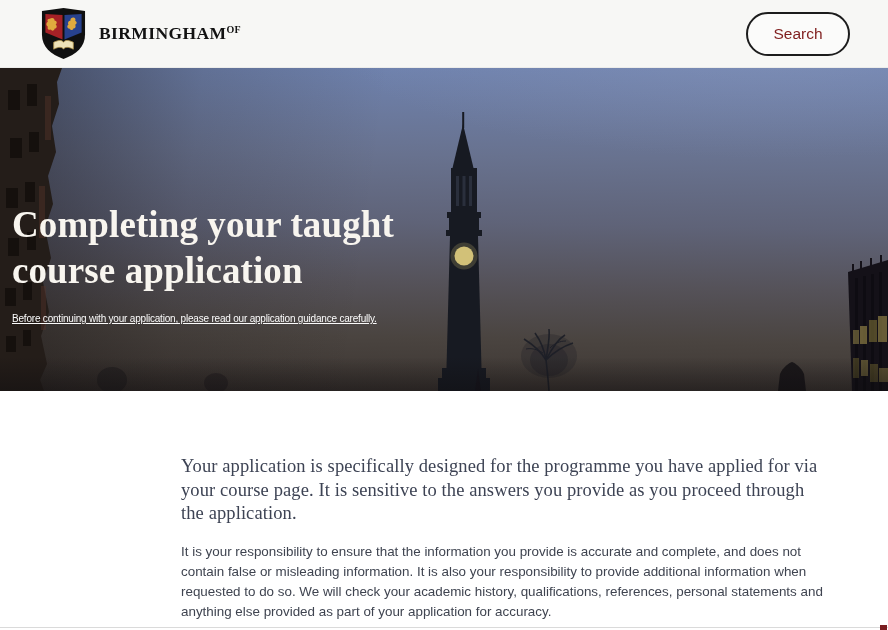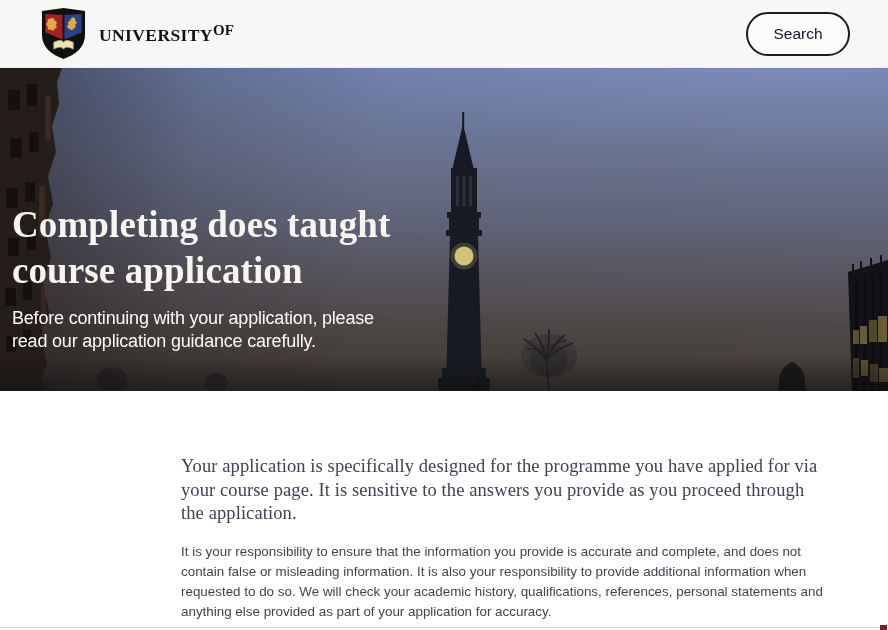--- a/index.html
+++ b/index.html
@@ -10,24 +10,24 @@
   .site-header {
     height: 68px; background: #f7f7f5; border-bottom: 1px solid #ececea;
     display: flex; align-items: center; padding: 0 38px 0 40px;
   }
   .logo-link { display: flex; align-items: center; gap: 12px; text-decoration: none; cursor: pointer; }
   .crest { width: 47px; height: 53px; flex: 0 0 auto; }
   .logo-text {
     font-family: "Liberation Serif", serif; color: #121212;
     font-size: 17.5px; font-weight: 700; letter-spacing: 0.4px; line-height: 1.18;
   }
-  .logo-text .of { font-size: 15px; vertical-align: 6px; letter-spacing: 0.2px; }
+  .logo-text .of { font-size: 10px; vertical-align: 6px; letter-spacing: 0.2px; }
   .search-btn {
     margin-left: auto; width: 104px; height: 44px; border-radius: 23px;
-    border: 2px solid #1c1c1c; background: #fbfbfa; color: #0f172a;
+    border: 2px solid #1c1c1c; background: #fbfbfa; color: #7f1d1d;
     font-family: "Liberation Sans", sans-serif; font-size: 15.5px; font-weight: 500;
     display: flex; align-items: center; justify-content: center; cursor: pointer;
   }
 
   
   .hero {
     position: relative; height: 323px; overflow: hidden;
     background:
       radial-gradient(90% 62% at 88% -6%, rgba(152,162,192,0.32), rgba(152,162,192,0) 55%),
       linear-gradient(97deg, rgba(17,13,13,0.50) 0%, rgba(17,13,13,0.14) 22%, rgba(0,0,0,0) 42%),
@@ -39,22 +39,22 @@
     background: linear-gradient(180deg, rgba(14,12,14,0) 0%, rgba(14,12,14,0.45) 100%);
     pointer-events: none;
   }
   .hero-copy { position: absolute; left: 12px; top: 134px; z-index: 3; }
   .hero-title {
     font-family: "Liberation Serif", serif; font-weight: 700;
     font-size: 37px; line-height: 46px; color: #f8f5ef;
     max-width: 420px; letter-spacing: 0.1px;
   }
   .hero-sub {
-    margin-top: 13px; font-size: 18px; line-height: 23px; letter-spacing: -0.2px;
-    color: #fbfbfb; max-width: 385px; font-weight: 400;
+    margin-top: 13px; font-size: 10px; line-height: 23px; letter-spacing: -0.2px;
+    color: #fbfbfb; max-width: 385px; font-weight: 400; text-decoration: underline;
   }
 
   
   .content { padding: 64px 0 0 181px; }
   .lead {
     font-family: "Liberation Serif", serif; font-size: 18.5px; line-height: 23.5px;
     color: #3d4354; max-width: 644px; letter-spacing: 0.1px;
   }
   .body-text {
     margin-top: 16px; font-size: 13.4px; line-height: 20px;
@@ -78,21 +78,21 @@
 
       <path d="M25 8 L42.5 7 L42.5 26 L25 33 L25 8 Z" fill="#27418d"></path>
 
       <path d="M10 12 c3 -2 5 0 5 2 c2 0 3 2 1 4 c2 1 1 4 -1 4 c0 2 -3 3 -4 1 c-2 1 -4 -1 -3 -3 c-2 -1 -2 -4 0 -5 c-1 -2 0 -3 2 -3 Z" fill="#e0aa3e"></path>
 
       <path d="M33 11 c2 -1 4 1 3 3 c2 1 2 3 0 4 c1 2 0 4 -2 4 c0 2 -3 2 -4 0 c-2 0 -3 -3 -1 -4 c-1 -2 0 -4 2 -4 c0 -2 1 -3 2 -3 Z" fill="#e0aa3e"></path>
 
       <path d="M14 36 C19 33.5 22.5 33.5 24 36 C25.5 33.5 29 33.5 34 36 L34 43 C29 40.5 25.5 40.5 24 43 C22.5 40.5 19 40.5 14 43 Z" fill="#efe3b8" stroke="#b79a4e" stroke-width="0.8"></path>
     </svg>
     <span class="logo-text">
-      <span>UNIVERSITY</span><span class="of">OF</span><br>
+      <span>BIRMINGHAM</span><span class="of">OF</span><br>
     </span>
   </a>
   <button class="search-btn">Search</button>
 </header>
 
 <section class="hero">
   <svg class="hero-art" viewBox="0 0 888 323" aria-hidden="true">
 
     <g>
       <polygon points="0,0 62,0 57,14 59,36 52,58 56,84 48,108 53,136 45,160 51,190 43,214 49,244 41,268 47,296 40,312 44,323 0,323" fill="#241d19"></polygon>
@@ -179,21 +179,21 @@
         <rect x="878" y="248" width="9" height="26" fill="#a1914d" opacity="0.6"></rect>
         <rect x="853" y="290" width="6" height="20" fill="#857838" opacity="0.4"></rect>
         <rect x="861" y="292" width="7" height="16" fill="#a1914d" opacity="0.5"></rect>
         <rect x="870" y="296" width="8" height="18" fill="#857838" opacity="0.45"></rect>
         <rect x="879" y="300" width="9" height="14" fill="#a1914d" opacity="0.5"></rect>
       </g>
     </g>
   </svg>
 
   <div class="hero-copy">
-    <h1 class="hero-title">Completing does taught course application</h1>
+    <h1 class="hero-title">Completing your taught course application</h1>
     <p class="hero-sub">Before continuing with your application, please read our application guidance carefully.</p>
   </div>
 </section>
 
 <main class="content">
   <p class="lead">Your application is specifically designed for the programme you have applied for via your course page. It is sensitive to the answers you provide as you proceed through the application.</p>
   <p class="body-text">It is your responsibility to ensure that the information you provide is accurate and complete, and does not contain false or misleading information. It is also your responsibility to provide additional information when requested to do so. We will check your academic history, qualifications, references, personal statements and anything else provided as part of your application for accuracy.</p>
 </main>
 
 <div class="bottom-rule"></div>

